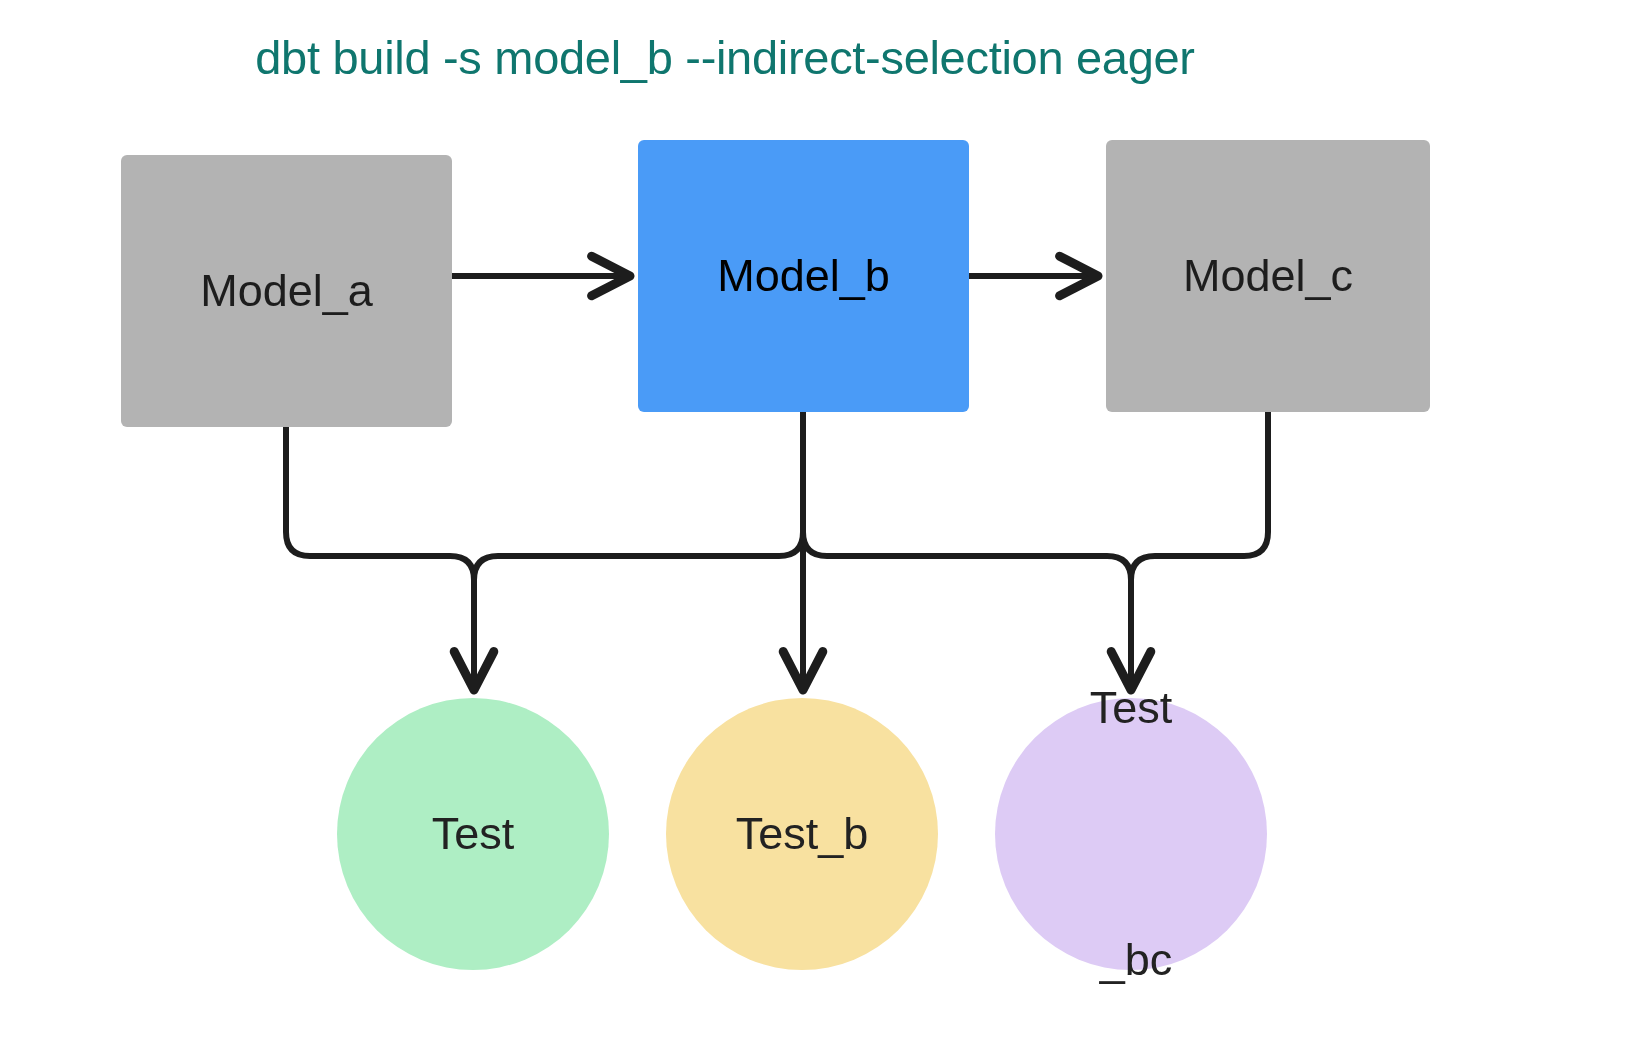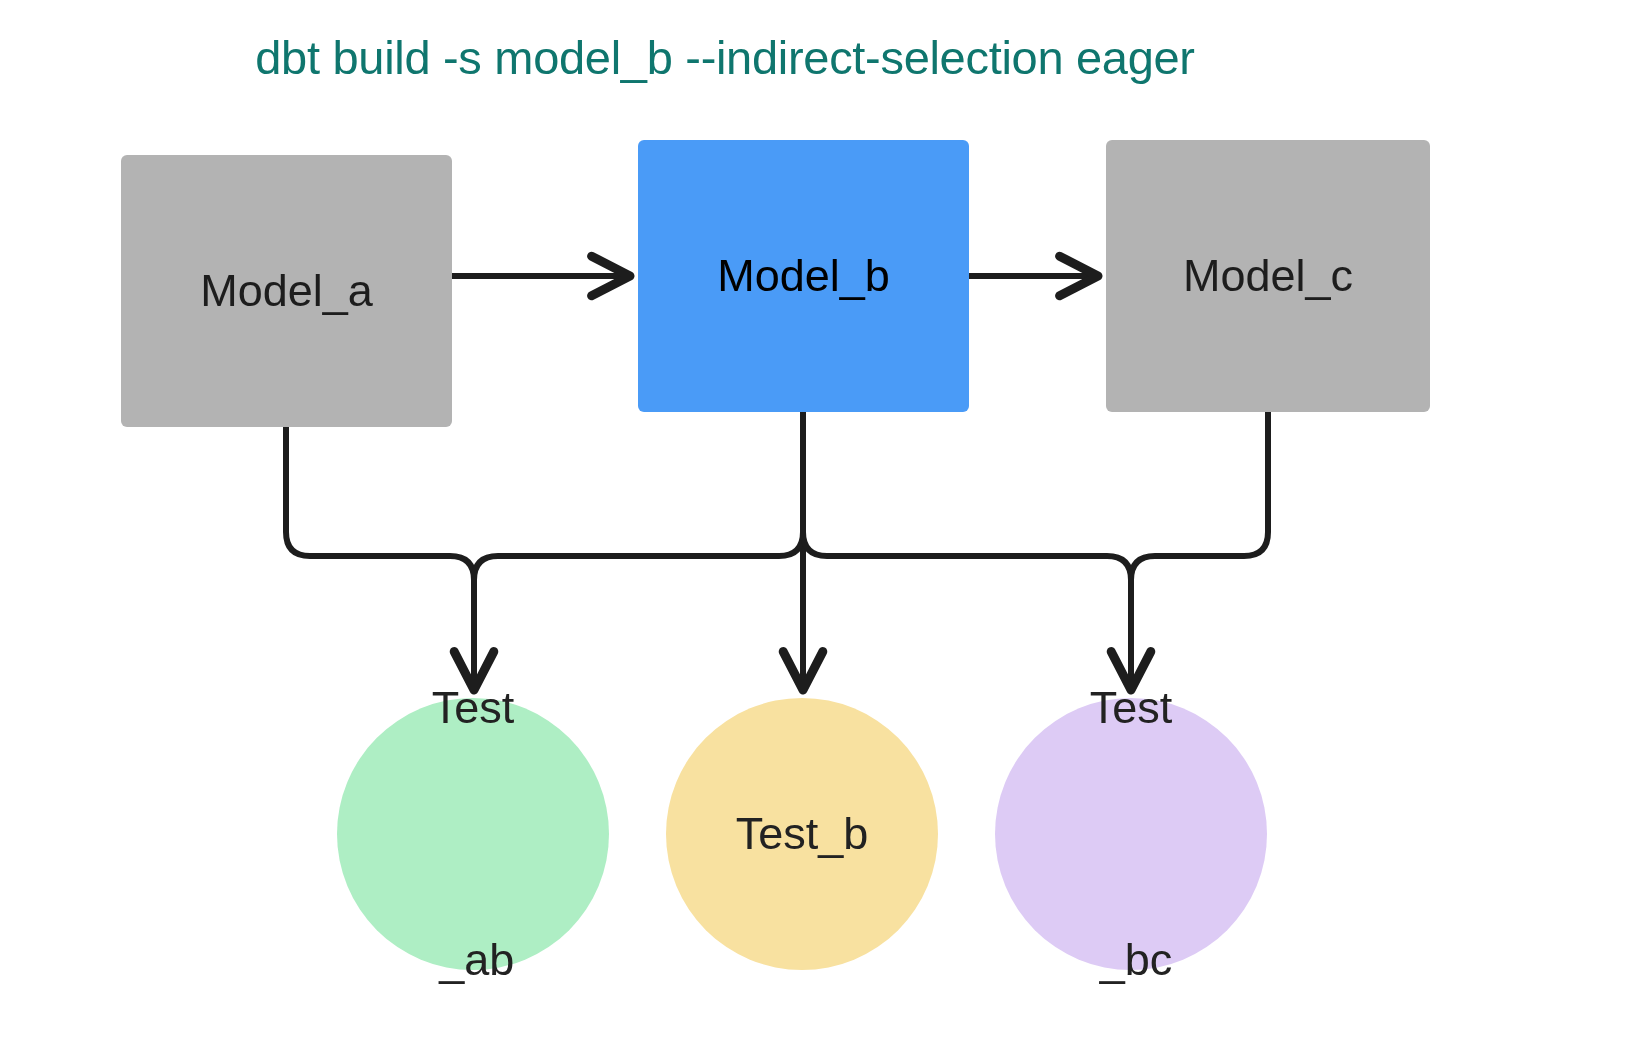--- a/index.html
+++ b/index.html
@@ -113,21 +113,20 @@
     <span class="node-label">Model_b</span>
   </div>
 
   <div class="node-box gray" style="left:1106px; top:140px; width:324px; height:272px;">
     <span class="node-label">Model_c</span>
   </div>
 
   <div class="node-circle green" style="left:337px; top:698px; width:272px; height:272px;">
     <span>
       <span class="node-label">Test</span>
-      <span class="node-label">_ab</span>
     </span>
   </div>
 
   <div class="node-circle yellow" style="left:666px; top:698px; width:272px; height:272px;">
     <span>
       <span class="node-label">Test_b</span>
     </span>
   </div>
 
   <div class="node-circle purple" style="left:995px; top:698px; width:272px; height:272px;">

